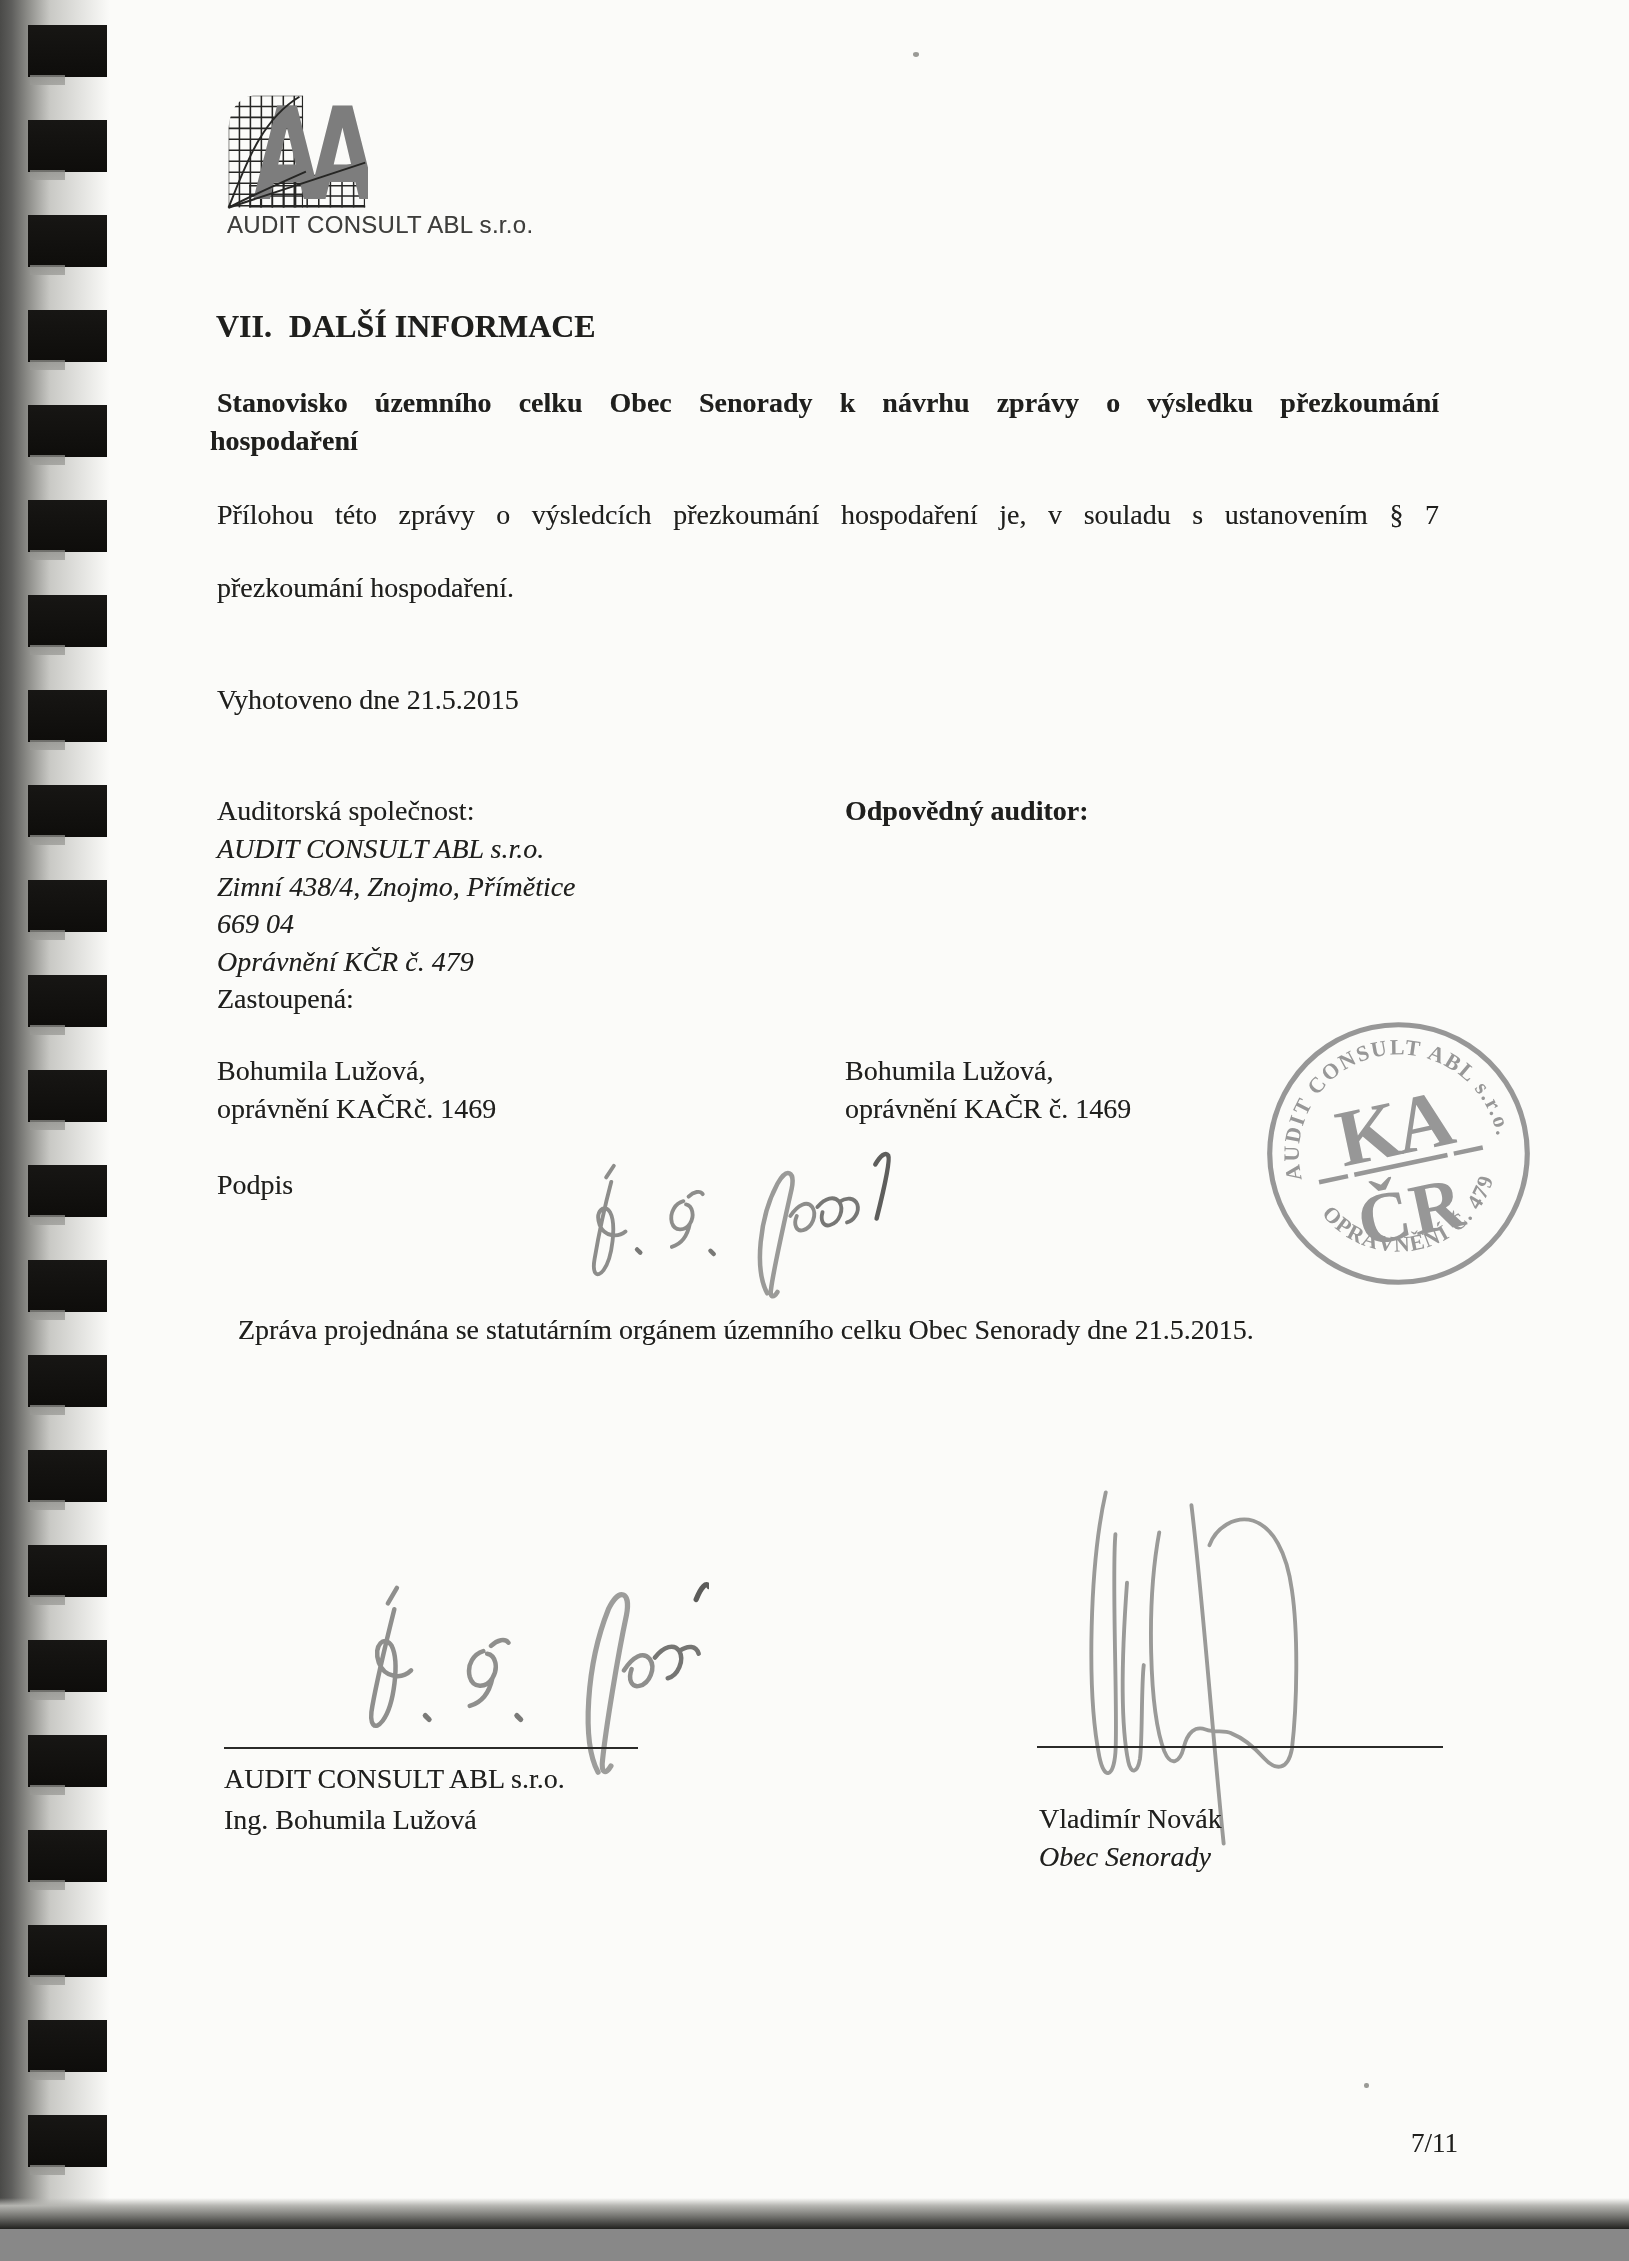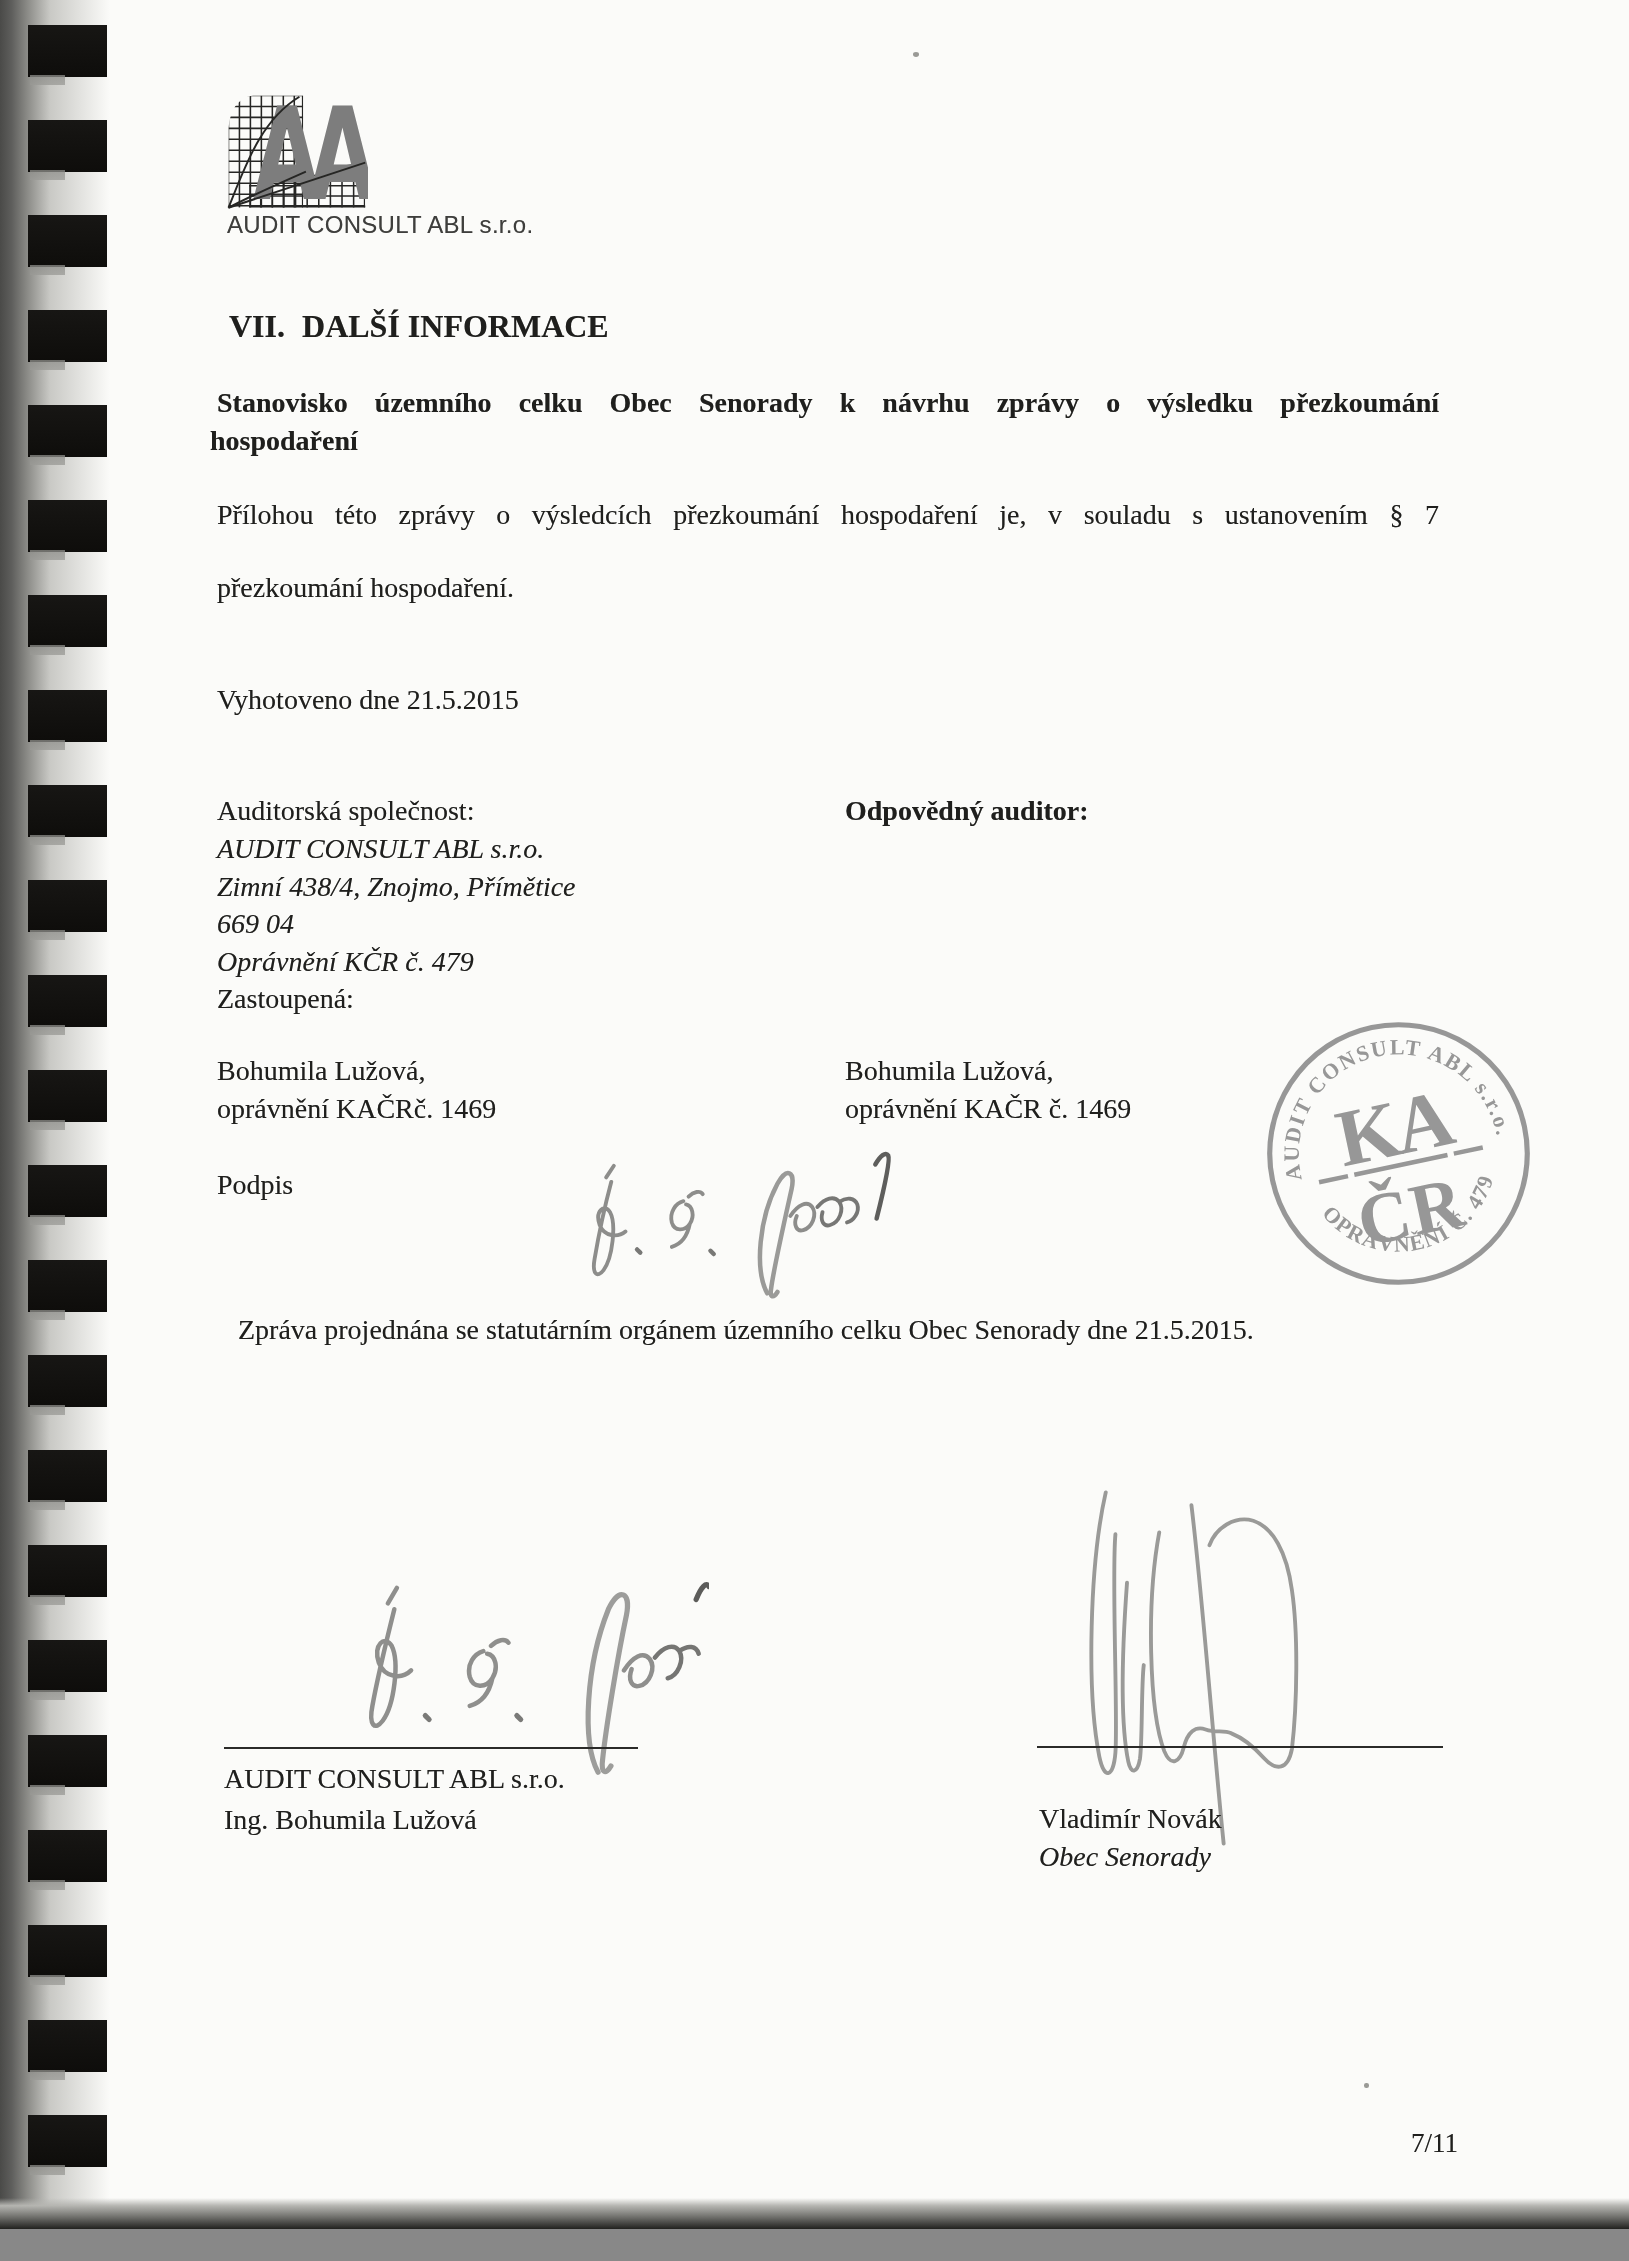--- a/index.html
+++ b/index.html
@@ -84,21 +84,21 @@
     </g>
     <g fill="none" stroke="#262624" stroke-width="3">
       <path d="M2,184 C28,120 52,48 112,12"></path>
       <path d="M2,184 C36,166 72,150 122,128"></path>
       <path d="M2,184 L214,114"></path>
       <path d="M34,182 L214,182"></path>
     </g>
   </svg>
   <div class="logo-word" style="left:227px;top:211px;">AUDIT CONSULT ABL s.r.o.</div>
 
-  <div class="t heading" style="left:229px;top:308px;">
+  <div class="t heading" style="left:216px;top:308px;">
     <span>VII.</span>
     <span>DALŠÍ INFORMACE</span>
   </div>
 
   <div class="t bold jline" style="left:217px;top:386px;width:1222px;">Stanovisko územního celku Obec Senorady k návrhu zprávy o výsledku přezkoumání</div>
   <div class="t bold" style="left:210px;top:424px;text-align:center;">hospodaření</div>
 
   <div class="t jline" style="left:217px;top:498px;width:1222px;">Přílohou této zprávy o výsledcích přezkoumání hospodaření je, v souladu s ustanovením § 7</div>
   <div class="t" style="left:217px;top:571px;">přezkoumání hospodaření.</div>
 

